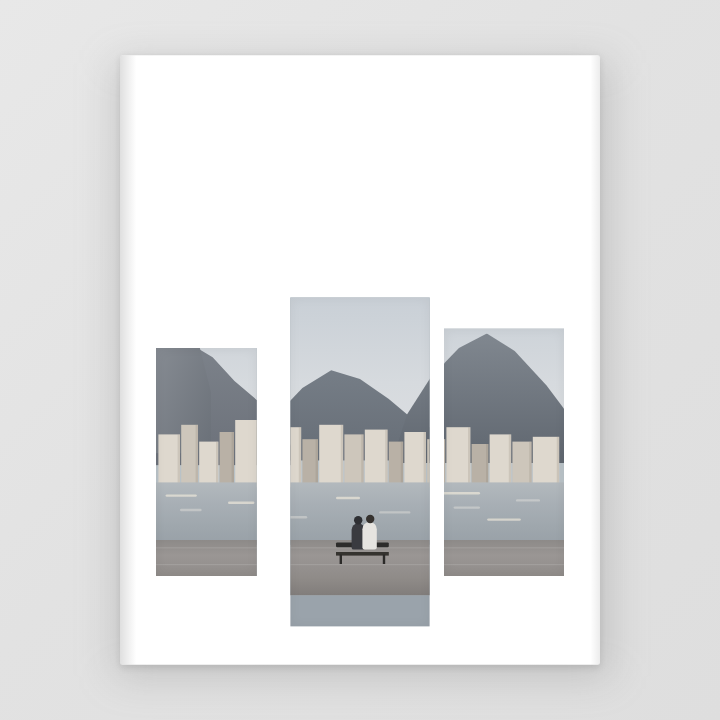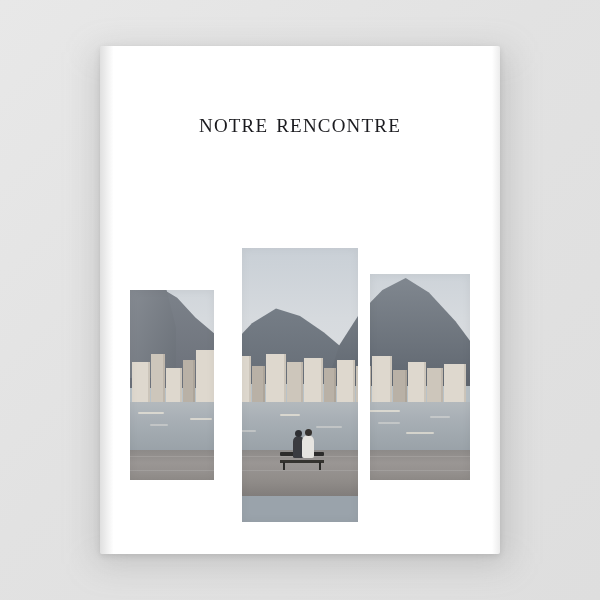--- a/index.html
+++ b/index.html
@@ -230,21 +230,20 @@
 <body>
 
 <div id="scene">
 
   <div class="book-shadow"></div>
 
   <div class="book">
     <div class="book-spine"></div>
     <div class="book-edge"></div>
 
-    <div class="cover-title">Notre rencontre</div>
 
     <div class="triptych">
 
       <div class="panel panel-left">
         <div class="photo">
           <div class="sky"></div>
           <div class="hill hill-a"></div>
 
           <div class="rock-left"></div>
 

